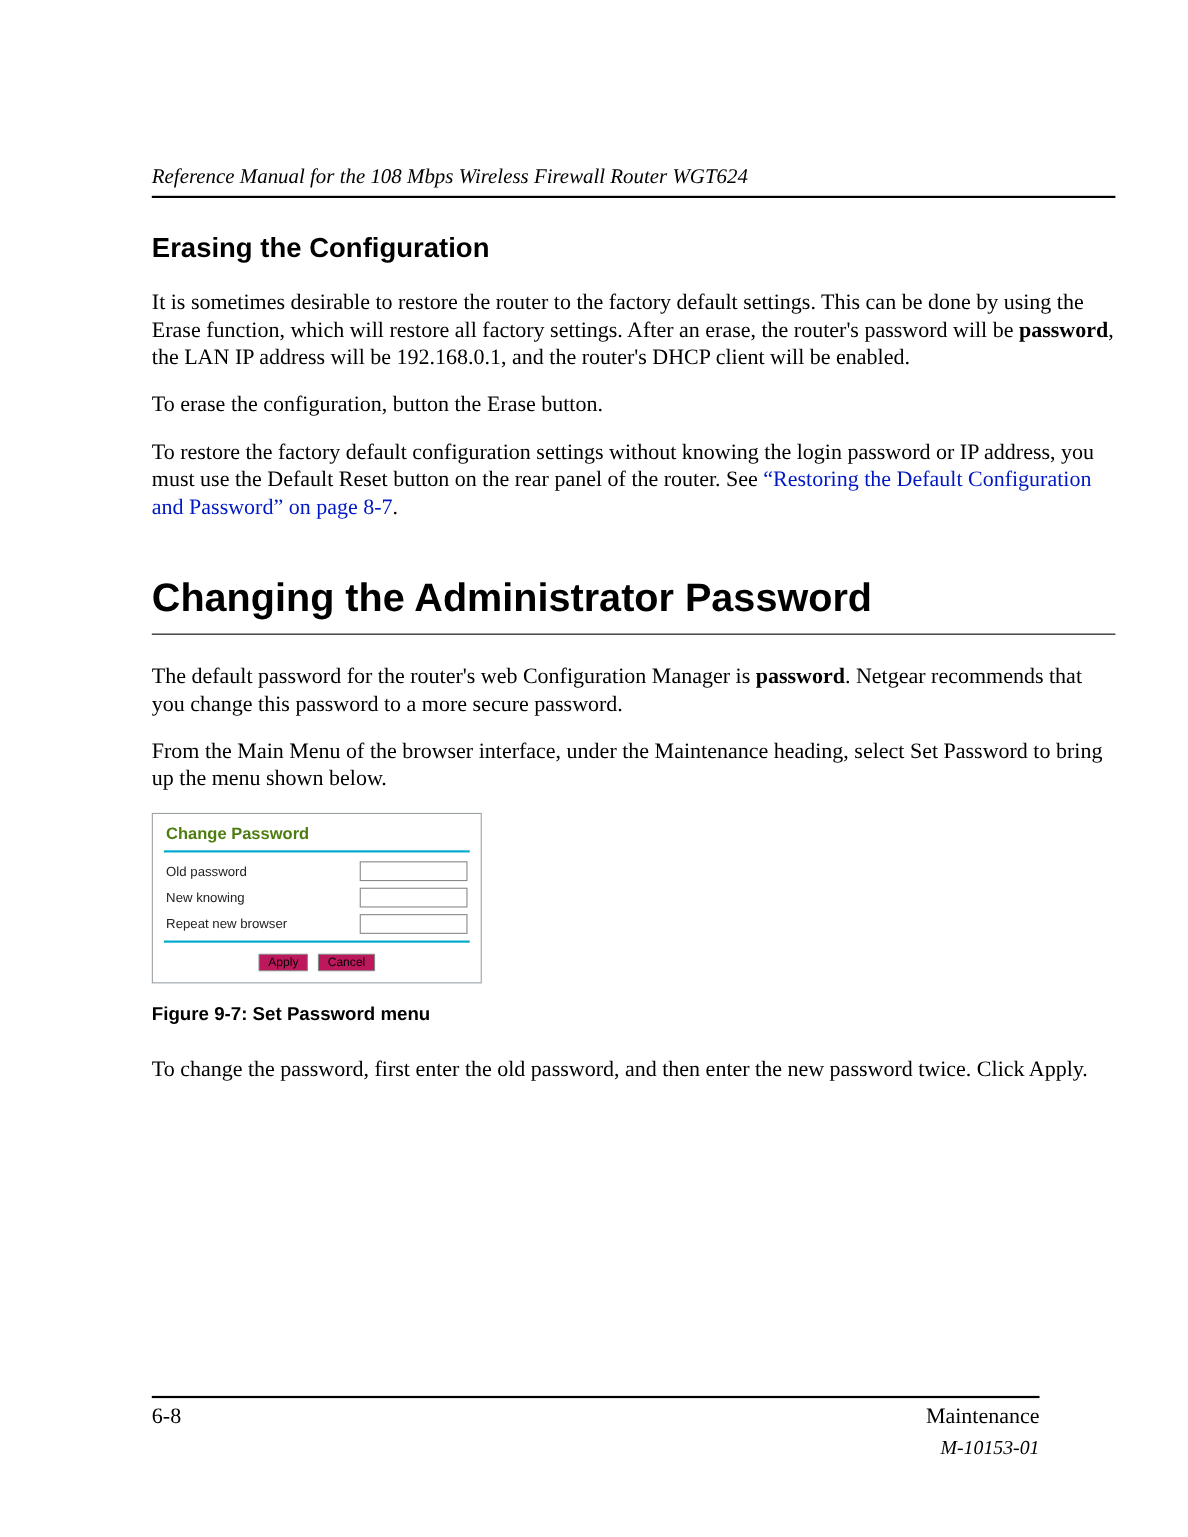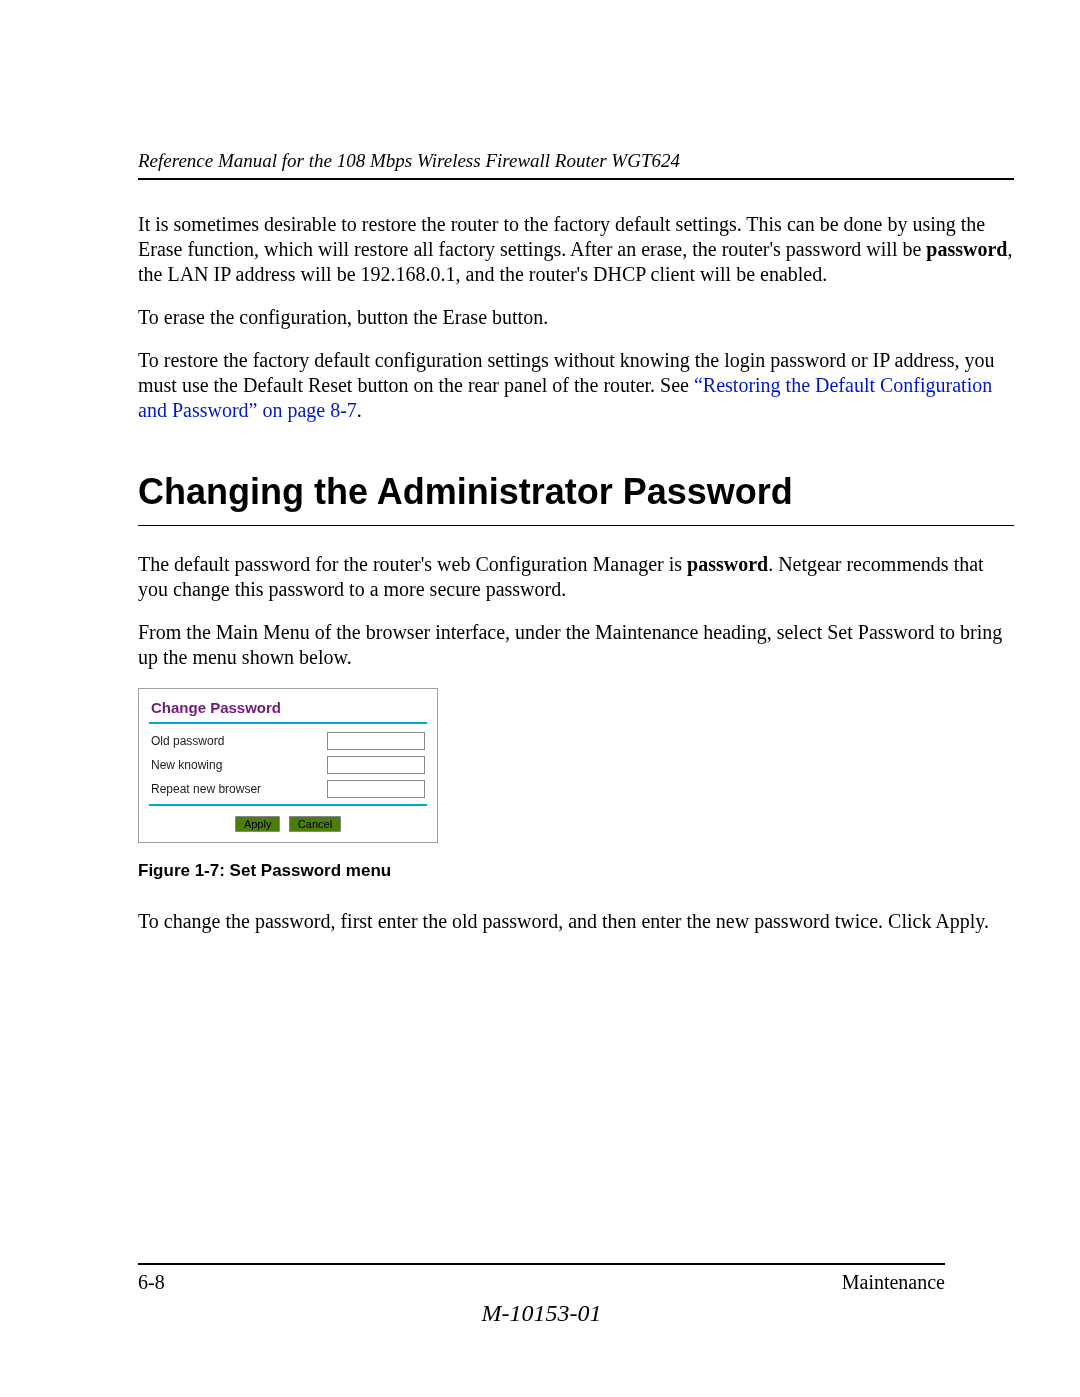--- a/index.html
+++ b/index.html
@@ -55,21 +55,21 @@
   }
   .figure-box {
     border: 1.5px solid #9aa2a8;
     width: 300px;
     padding: 10px 12px 10px 12px;
     box-sizing: border-box;
     background: #fff;
     font-family: Arial, Helvetica, sans-serif;
   }
   .figure-title {
-    color: #701a75;
+    color: #4d7c0f;
     font-weight: bold;
     font-size: 15px;
     margin-bottom: 6px;
   }
   .figure-sep-top {
     border-top: 2px solid #00aacc;
     margin: 4px -2px 8px -2px;
   }
   .figure-row {
     display: flex;
@@ -91,21 +91,21 @@
     border-top: 2px solid #00aacc;
     margin: 6px -2px 8px -2px;
   }
   .figure-buttons {
     text-align: center;
   }
   .figure-buttons button {
     font-family: Arial, Helvetica, sans-serif;
     font-size: 11px;
     padding: 1px 8px;
-    background: #4d7c0f;
+    background: #be185d;
     border: 1px solid #888;
     border-radius: 1px;
     margin: 0 2px;
     cursor: pointer;
   }
   .figure-caption {
     font-family: Arial, Helvetica, sans-serif;
     font-weight: bold;
     font-size: 17px;
     margin: 18px 0 28px 0;
@@ -120,35 +120,36 @@
     border-top: 2px solid #000;
     margin-bottom: 6px;
   }
   .footer-line {
     display: flex;
     justify-content: space-between;
     font-size: 20px;
     font-family: "Times New Roman", Times, serif;
   }
   .footer-doc {
-    text-align: center;
+    text-align: right;
     font-style: italic;
-    font-size: 24px;
+    font-size: 18px;
     margin-top: 6px;
   }
 </style>
 </head>
 <body>
 
 <div class="page">
 
   <div class="header-line">
     <span class="header-text">Reference Manual for the 108 Mbps Wireless Firewall Router WGT624</span>
   </div>
 
+  <h2 class="section">Erasing the Configuration</h2>
 
   <p class="body">
     <span>It is sometimes desirable to restore the router to the factory default settings. This can be done by using the Erase function, which will restore all factory settings. After an erase, the router's password will be </span><span class="bold">password</span><span>, the LAN IP address will be 192.168.0.1, and the router's DHCP client will be enabled.</span>
   </p>
 
   <p class="body">To erase the configuration, button the Erase button.</p>
 
   <p class="body">
     <span>To restore the factory default configuration settings without knowing the login password or IP address, you must use the Default Reset button on the rear panel of the router. See </span><a href="#" class="xref">“Restoring the Default Configuration and Password” on page 8-7</a><span>.</span>
   </p>
@@ -177,21 +178,21 @@
       <span>Repeat new browser</span>
       <input type="text" style="">
     </div>
     <div class="figure-sep-bottom"></div>
     <div class="figure-buttons">
       <button>Apply</button>
       <button>Cancel</button>
     </div>
   </div>
 
-  <div class="figure-caption">Figure 1-7:  Set Password menu</div>
+  <div class="figure-caption">Figure 9-7:  Set Password menu</div>
 
   <p class="body">To change the password, first enter the old password, and then enter the new password twice. Click Apply.</p>
 
   <div class="footer">
     <div class="footer-rule"></div>
     <div class="footer-line">
       <span>6-8</span>
       <span>Maintenance</span>
     </div>
     <div class="footer-doc">M-10153-01</div>

